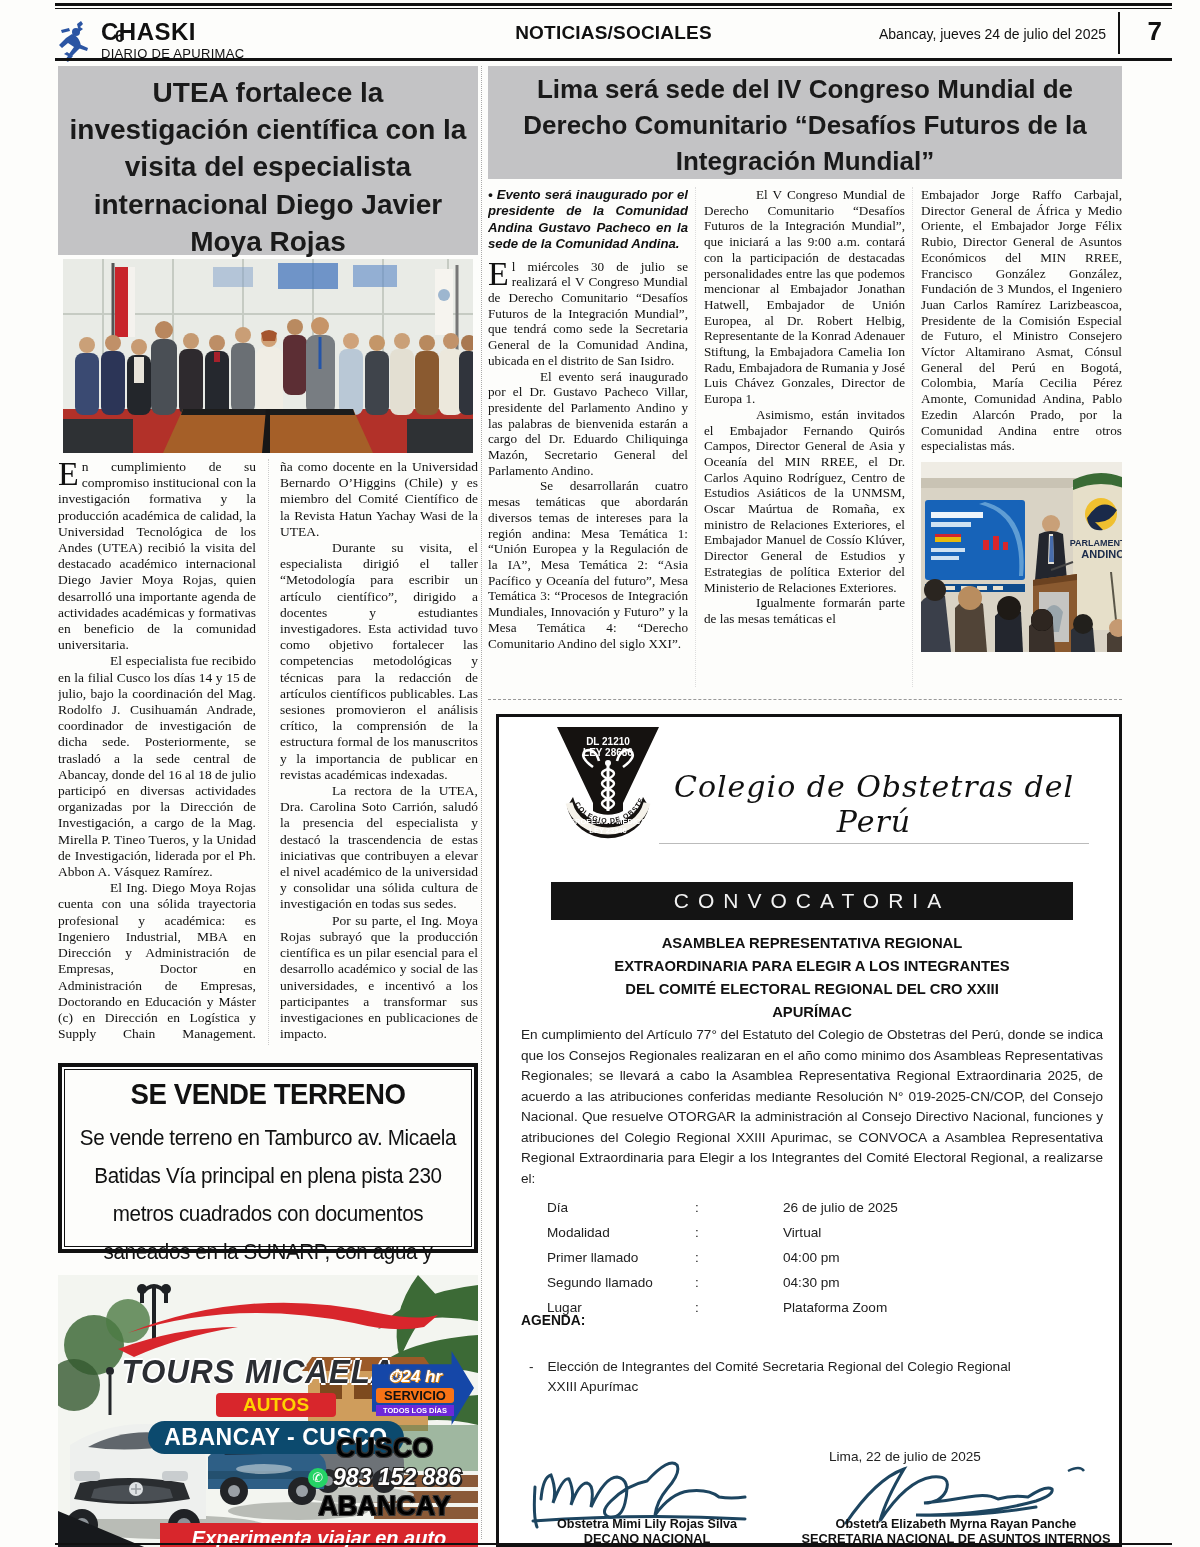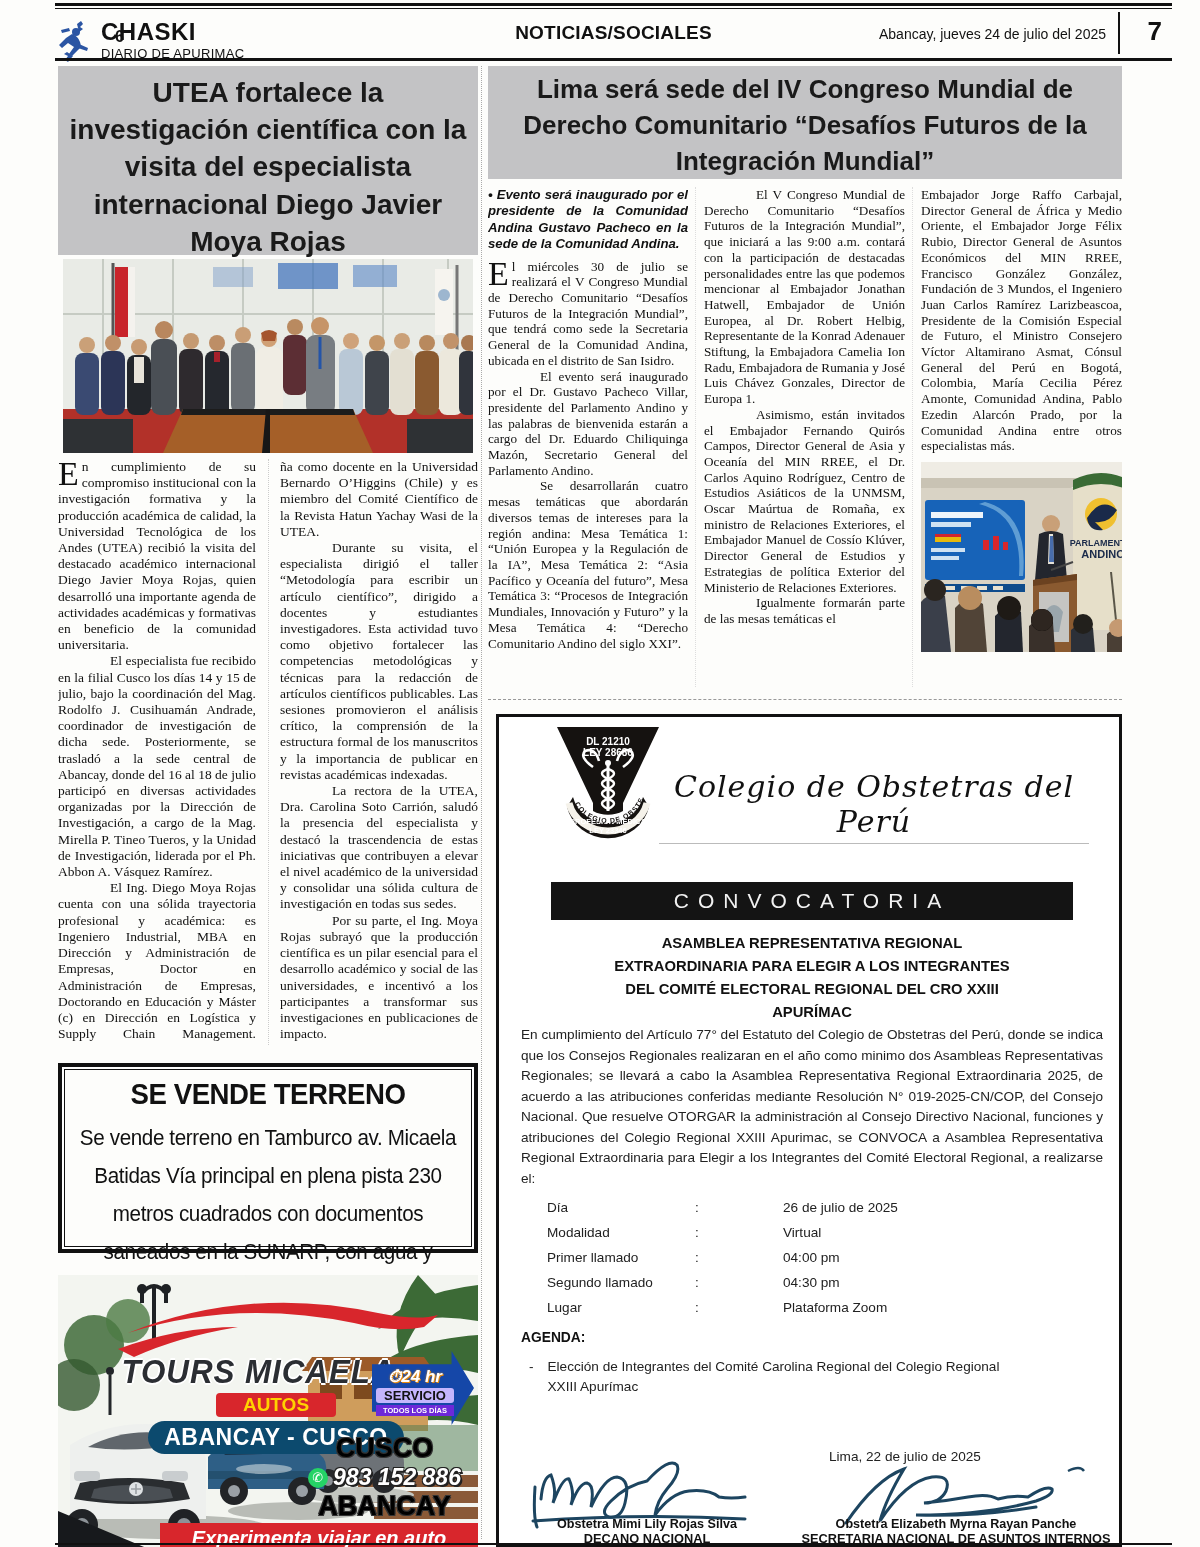--- a/index.html
+++ b/index.html
@@ -70,21 +70,21 @@
     font-weight:bold; font-size:19px; padding:1px 0; }
   .t-route { position:absolute; left:90px; top:146px; width:256px; text-align:center;
     background:#0c4a6e; border-radius:18px; color:#fff; font-family:"Liberation Sans",sans-serif;
     font-weight:bold; font-size:23px; padding:3px 0; letter-spacing:0.5px; }
   .t-badge { position:absolute; right:4px; top:76px; width:102px; height:74px;
     background:#1547a8; clip-path:polygon(0 18%,78% 18%,78% 0,100% 50%,78% 100%,78% 82%,0 82%);
     }
   .t-badge-inner { position:absolute; right:24px; top:92px; width:78px; text-align:center; font-family:"Liberation Sans",sans-serif; }
   .t-24 { color:#fff; font-weight:bold; font-size:17px; font-style:italic;
     text-shadow:0 0 2px #e8890c,1px 1px 0 #e8890c; }
-  .t-serv { background:#c4b5fd; color:#111; font-weight:bold; font-size:13px; border-radius:3px; margin-top:1px; }
+  .t-serv { background:#f97316; color:#111; font-weight:bold; font-size:13px; border-radius:3px; margin-top:1px; }
   .t-dias { background:#6d28d9; color:#fff; font-size:7.5px; font-weight:bold; margin-top:2px; padding:1px 0; }
   .t-city { font-family:"Liberation Sans",sans-serif; font-weight:bold; font-size:27px; color:#000000;
     text-shadow:-1px -1px 0 #333,1px -1px 0 #333,-1px 1px 0 #333,1px 1px 0 #333; }
   .t-phone-row { display:flex; align-items:center; justify-content:center; gap:5px; }
   .wa-icon { width:20px; height:20px; border-radius:50%; background:#25d366; color:#fff; font-size:13px;
     line-height:20px; text-align:center; font-family:"DejaVu Sans",sans-serif; }
   .t-phone { font-family:"Liberation Sans",sans-serif; font-weight:bold; font-size:23px; color:#fff;
     font-style:italic; text-shadow:-1px -1px 0 #222,1px -1px 0 #222,-1px 1px 0 #222,2px 2px 0 #222; }
   .t-right-stack { position:absolute; right:6px; top:158px; width:175px; text-align:center; }
   .t-tagline { position:absolute; left:102px; right:0; bottom:4px; height:30px; background:#d8262c;
@@ -106,21 +106,21 @@
   .conv-banner { position:absolute; left:52px; top:165px; width:522px; height:38px; background:#141414;
     color:#f2f2f2; text-align:center; line-height:38px; font-size:21px; letter-spacing:9px; }
   .conv-heading { position:absolute; left:30px; top:215px; width:566px; text-align:center;
     font-weight:bold; font-size:14.8px; line-height:1.55; }
   .conv-body { position:absolute; left:22px; top:308px; width:582px; text-align:justify;
     font-size:13.6px; line-height:20.5px; color:#222; }
   .conv-details { position:absolute; left:48px; top:478px; width:440px; font-size:13.6px; color:#222; }
   .conv-details .row { display:flex; line-height:25px; }
   .conv-details .lbl { width:148px; }
   .conv-details .sep { width:88px; }
-  .conv-agenda-label { position:absolute; left:22px; top:613px; font-weight:bold; font-size:13.8px; }
+  .conv-agenda-label { position:absolute; left:22px; top:596px; font-weight:bold; font-size:13.8px; }
   .conv-agenda-item { position:absolute; left:30px; top:640px; width:500px; display:flex; gap:14px;
     font-size:13.6px; line-height:20px; color:#222; }
   .conv-dateline { position:absolute; left:330px; top:732px; font-size:13.6px; color:#222; }
   .sig { position:absolute; text-align:center; }
   .sig svg { display:block; margin:0 auto; }
   .sig-1 { left:18px; top:742px; width:260px; }
   .sig-2 { left:296px; top:742px; width:322px; }
   .sig-name { font-weight:bold; font-size:12.6px; margin-top:-16px; position:relative; }
   .sig-title { font-weight:bold; font-size:12.8px; }
   .bottom-rule { position:absolute; left:55px; right:28px; bottom:2px; height:2px; background:#111; }
@@ -520,21 +520,21 @@
           </div>
         <div class="row">
             <span class="lbl">Lugar</span>
             <span class="sep">:</span>
             <span>Plataforma Zoom</span>
           </div>
       </div>
       <div class="conv-agenda-label">AGENDA:</div>
       <div class="conv-agenda-item">
         <span>-</span>
-        <span>Elección de Integrantes del Comité Carolina Regional del Colegio Regional XXIII Apurímac</span>
+        <span>Elección de Integrantes del Comité Secretaria Regional del Colegio Regional XXIII Apurímac</span>
       </div>
       <div class="conv-dateline">Lima, 22 de julio de 2025</div>
 
       <div class="sig sig-1">
         <svg width="240" height="74" viewBox="0 0 240 74">
           <path d="M8 28 q-2 30 2 40 M14 40 q2 -22 10 -24 q6 16 2 28 q10 -26 16 -24 q6 14 2 26 q8 -22 16 -22 q8 2 4 24 q14 -30 26 -30 q14 2 8 26 q-4 16 -16 14 q-10 -4 2 -16 q16 -16 36 -20 q22 -24 30 -16 q4 8 -10 24 q-10 12 -12 26 q16 -22 34 -24 q20 -2 30 6 q12 2 26 0" fill="none" stroke="#1d4560" stroke-width="3" stroke-linecap="round"></path>
           <path d="M6 62 q110 -8 212 -2" fill="none" stroke="#1d4560" stroke-width="3" stroke-linecap="round"></path>
         </svg>
         <div class="sig-name">Obstetra Mimi Lily Rojas Silva</div>
         <div class="sig-title">DECANO NACIONAL</div>

